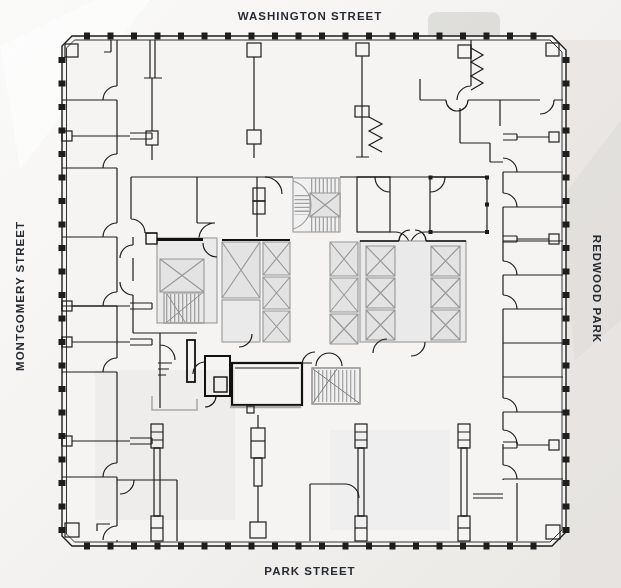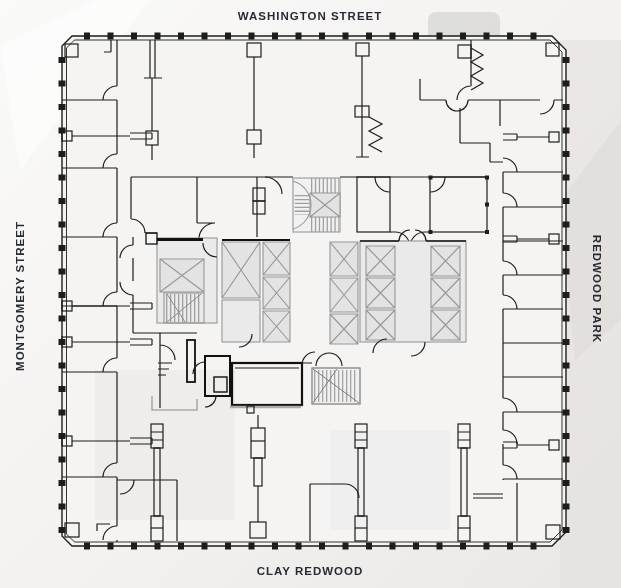--- a/index.html
+++ b/index.html
@@ -255,15 +255,15 @@
   </g>
 
 </svg>
 
 <div class="street-label" style="left:310px;top:16px;">WASHINGTON STREET</div>
 
 <div class="street-label rot-left" style="left:20px;top:296px;">MONTGOMERY STREET</div>
 
 <div class="street-label rot-right" style="left:597px;top:289px;">REDWOOD PARK</div>
 
-<div class="street-label" style="left:310px;top:571px;">CLAY REDWOOD</div>
+<div class="street-label" style="left:310px;top:571px;">PARK STREET</div>
 
 </div>
 
 </body></html>

